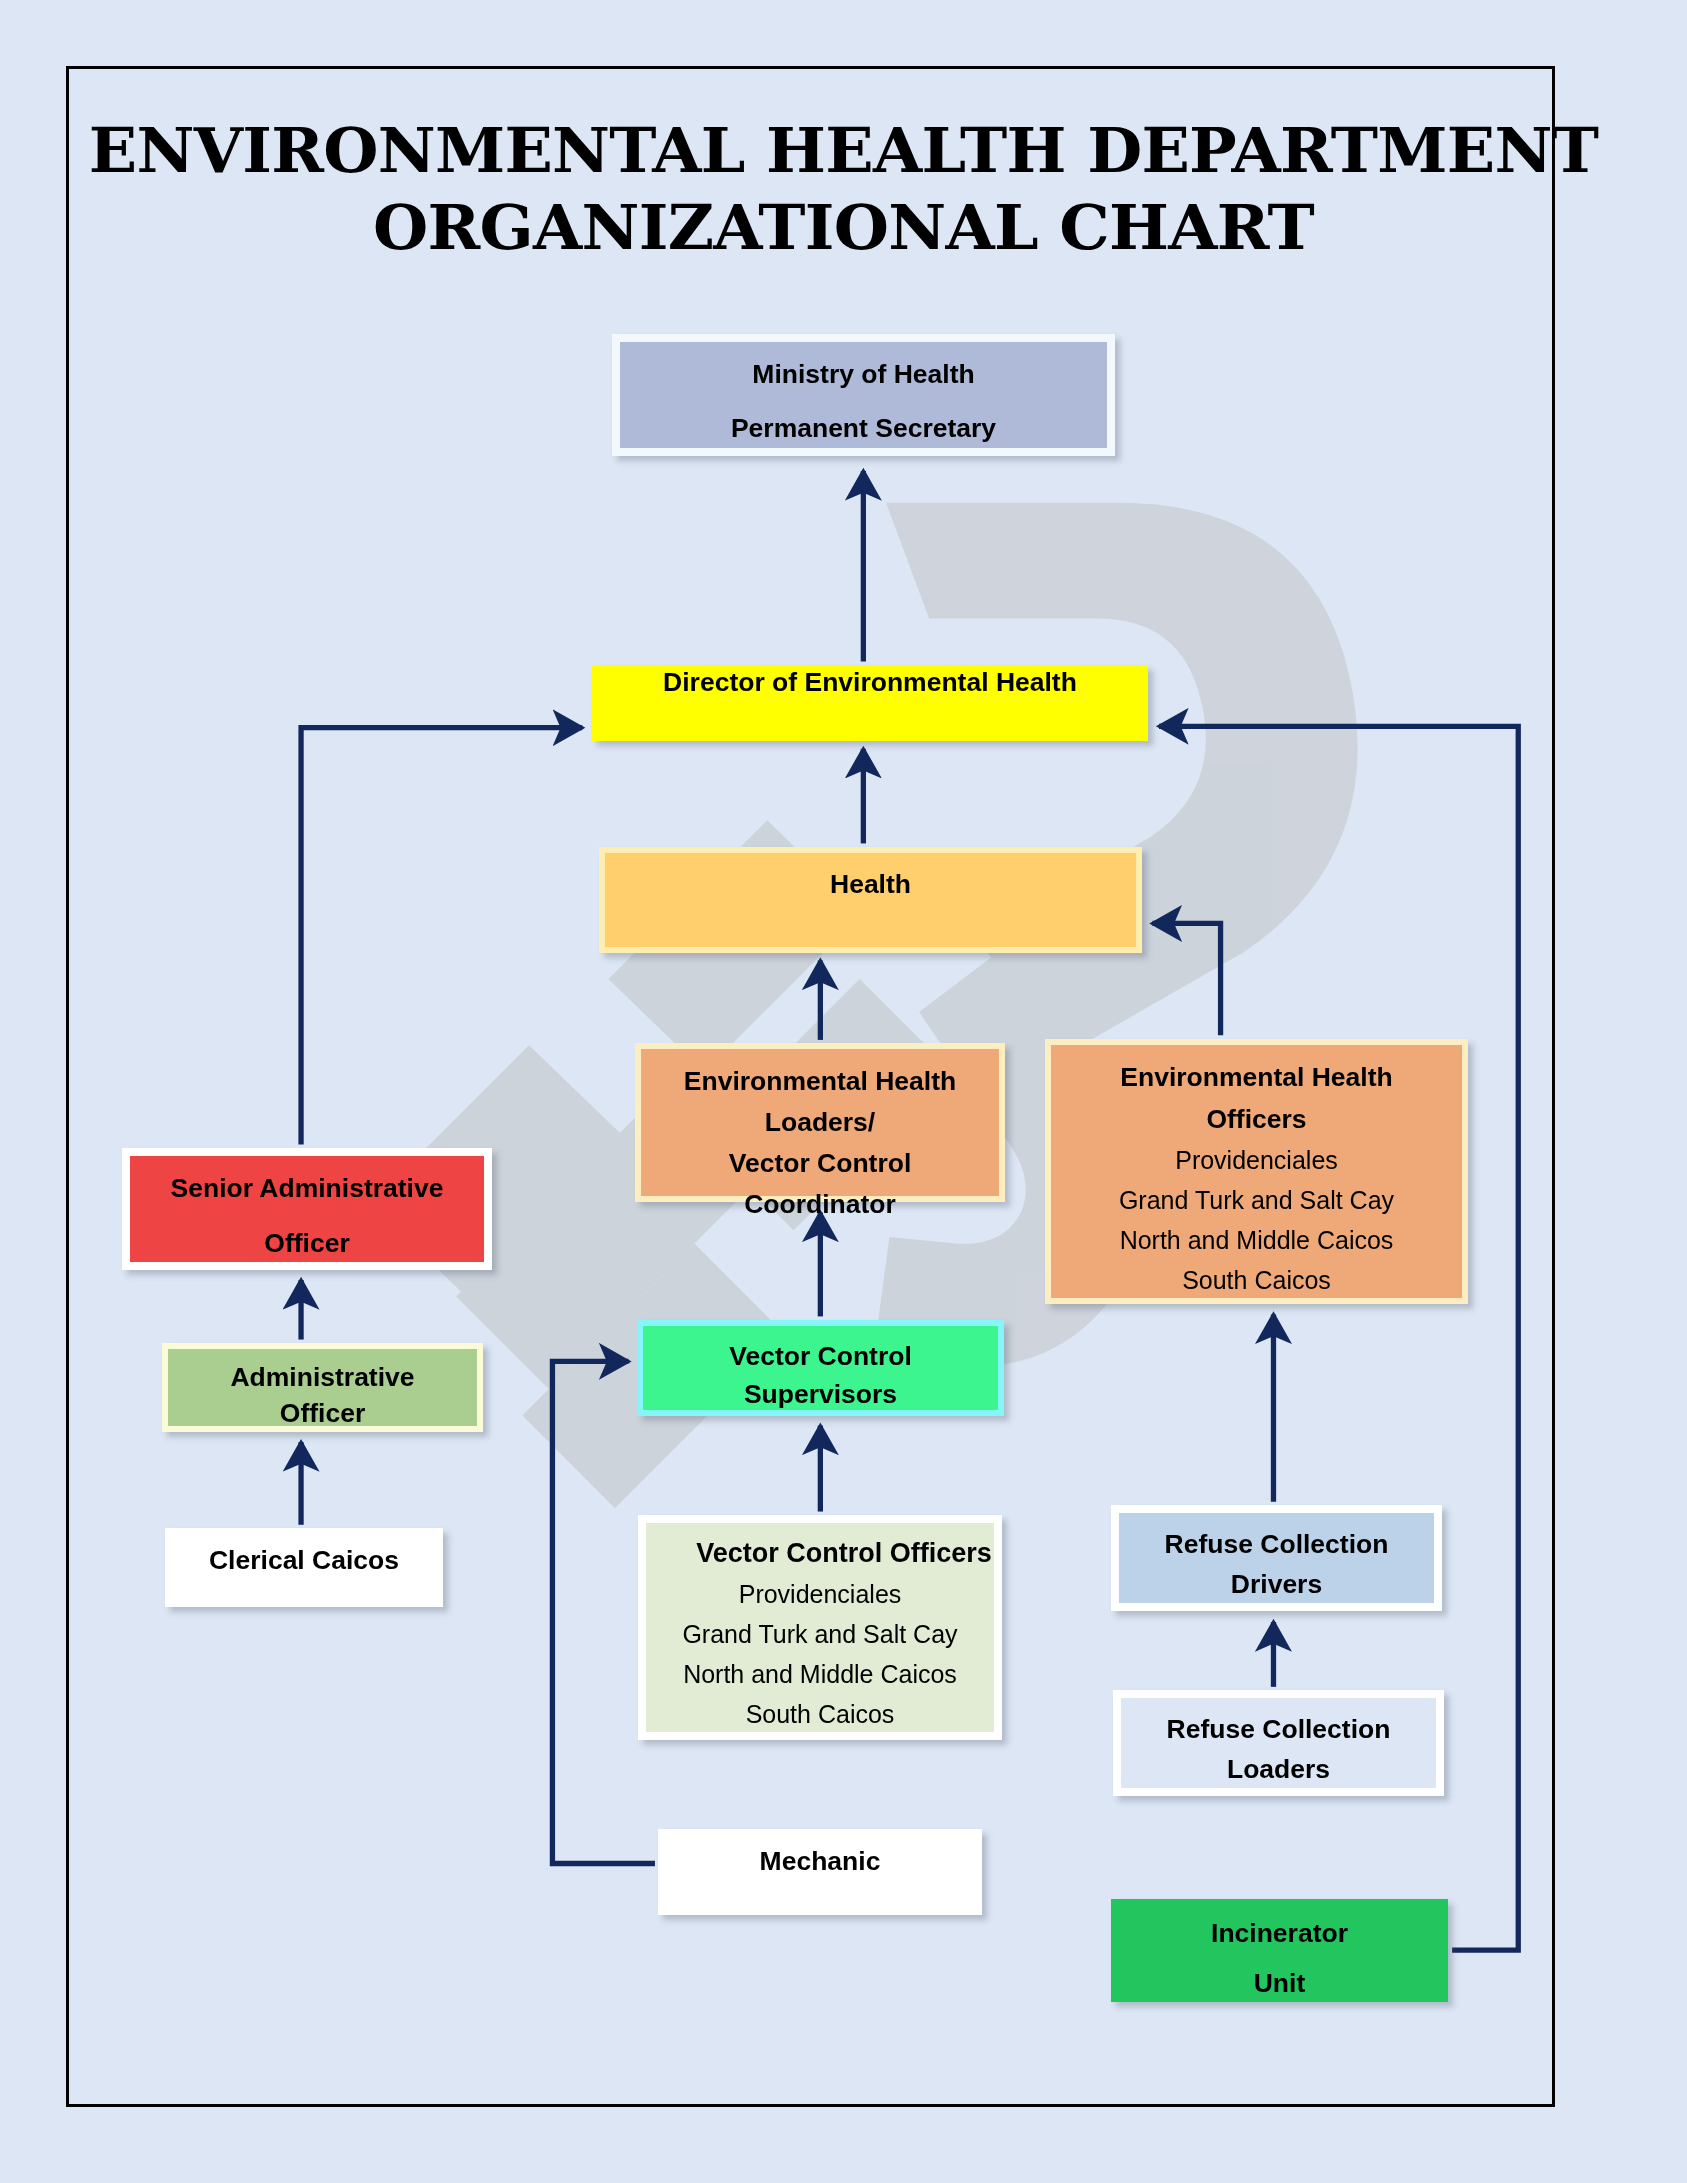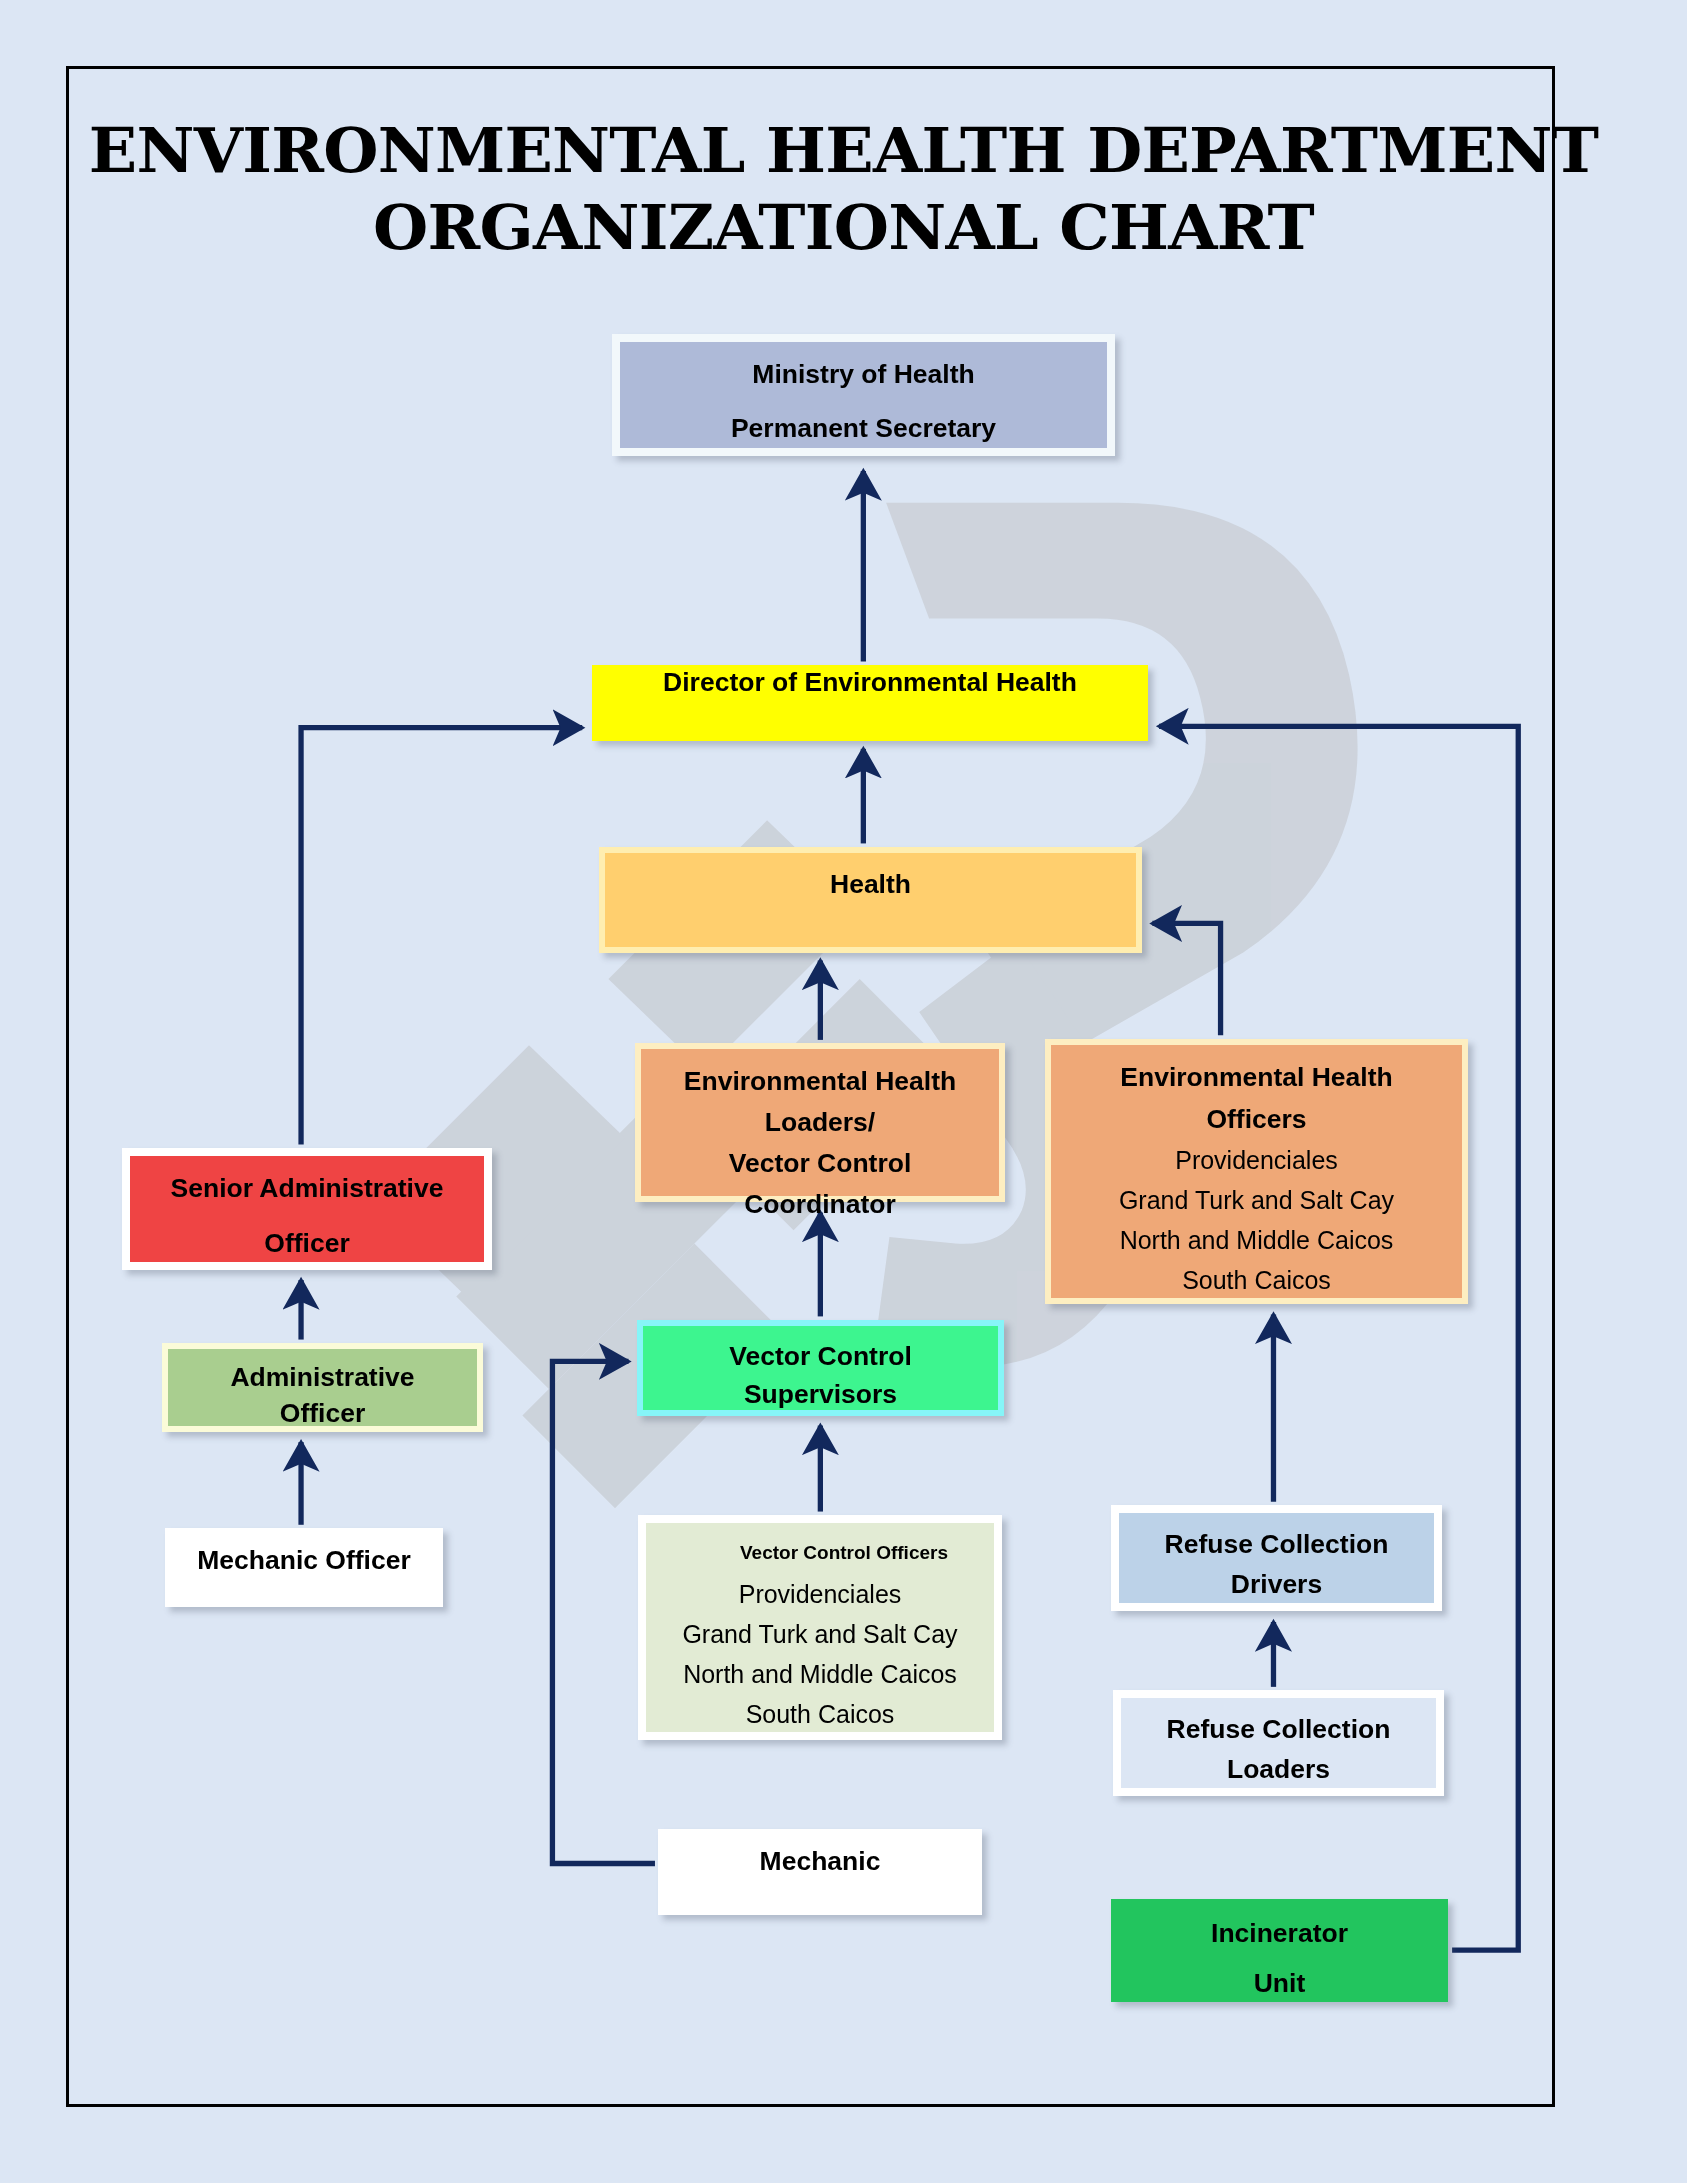--- a/index.html
+++ b/index.html
@@ -139,21 +139,21 @@
     padding-top:10.6px;
   }
   #n-vcs .t1{font-size:26.5px;line-height:38px;}
 
   #n-vco{
     left:638px;top:1515px;width:364px;height:225px;
     background:#e2ebd4;
     border:8.6px solid #ffffff;
     padding-top:11.2px;
   }
-  #n-vco .t1{font-size:19px;line-height:38px;margin-left:48px;}
+  #n-vco .t1{font-size:27px;line-height:38px;margin-left:48px;}
   #n-vco .t2{font-size:25px;line-height:36px;}
 
   #n-rcd{
     left:1111px;top:1505px;width:331px;height:106px;
     background:#bcd2e8;
     border:8.6px solid #ffffff;
     padding-top:12px;
   }
   #n-rcd .t1{font-size:26.5px;line-height:38px;}
 
@@ -272,21 +272,21 @@
   <div class="t1">Senior Administrative</div>
   <div class="t1">Officer</div>
 </div>
 
 <div class="node" id="n-ao">
   <div class="t1">Administrative</div>
   <div class="t1">Officer</div>
 </div>
 
 <div class="node" id="n-clerical">
-  <div class="t1">Mechanic Officer</div>
+  <div class="t1">Clerical Caicos</div>
 </div>
 
 <div class="node" id="n-vcs">
   <div class="t1">Vector Control</div>
   <div class="t1">Supervisors</div>
 </div>
 
 <div class="node" id="n-vco">
   <div class="t1">Vector Control Officers</div>
   <div class="t2">Providenciales</div>

